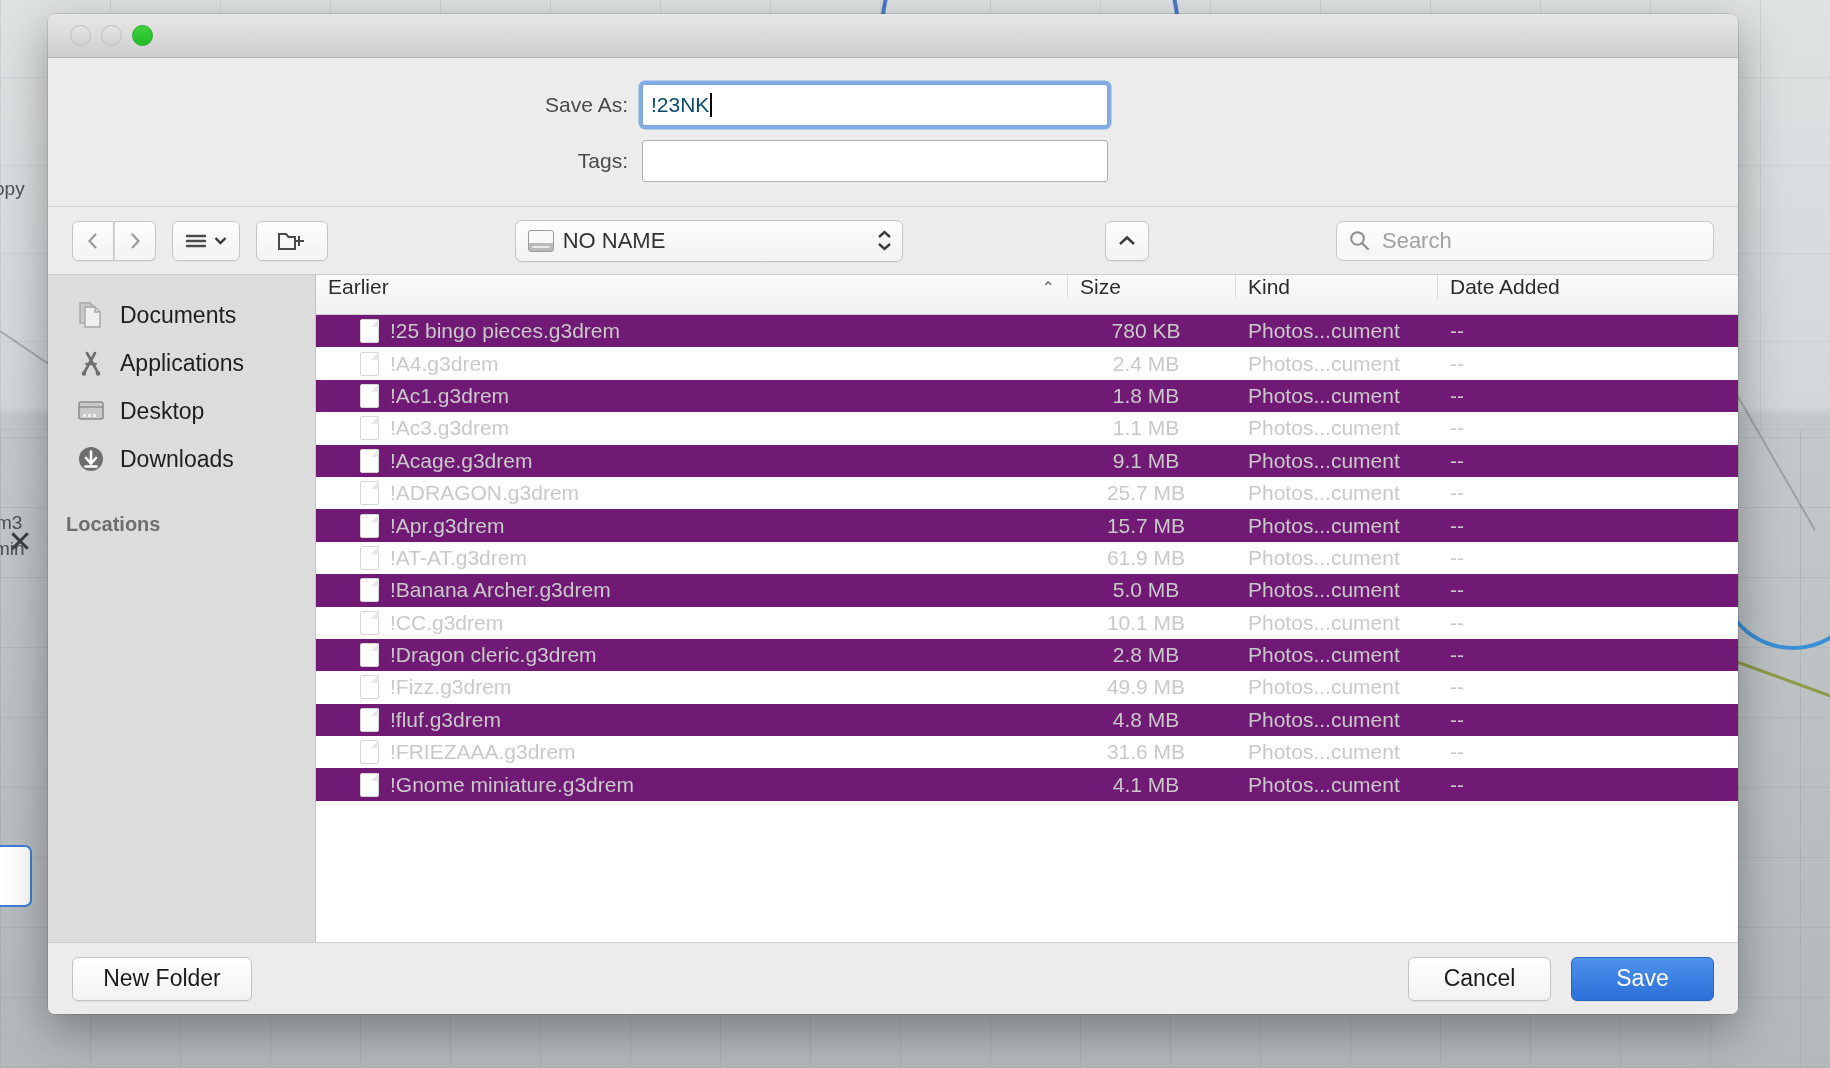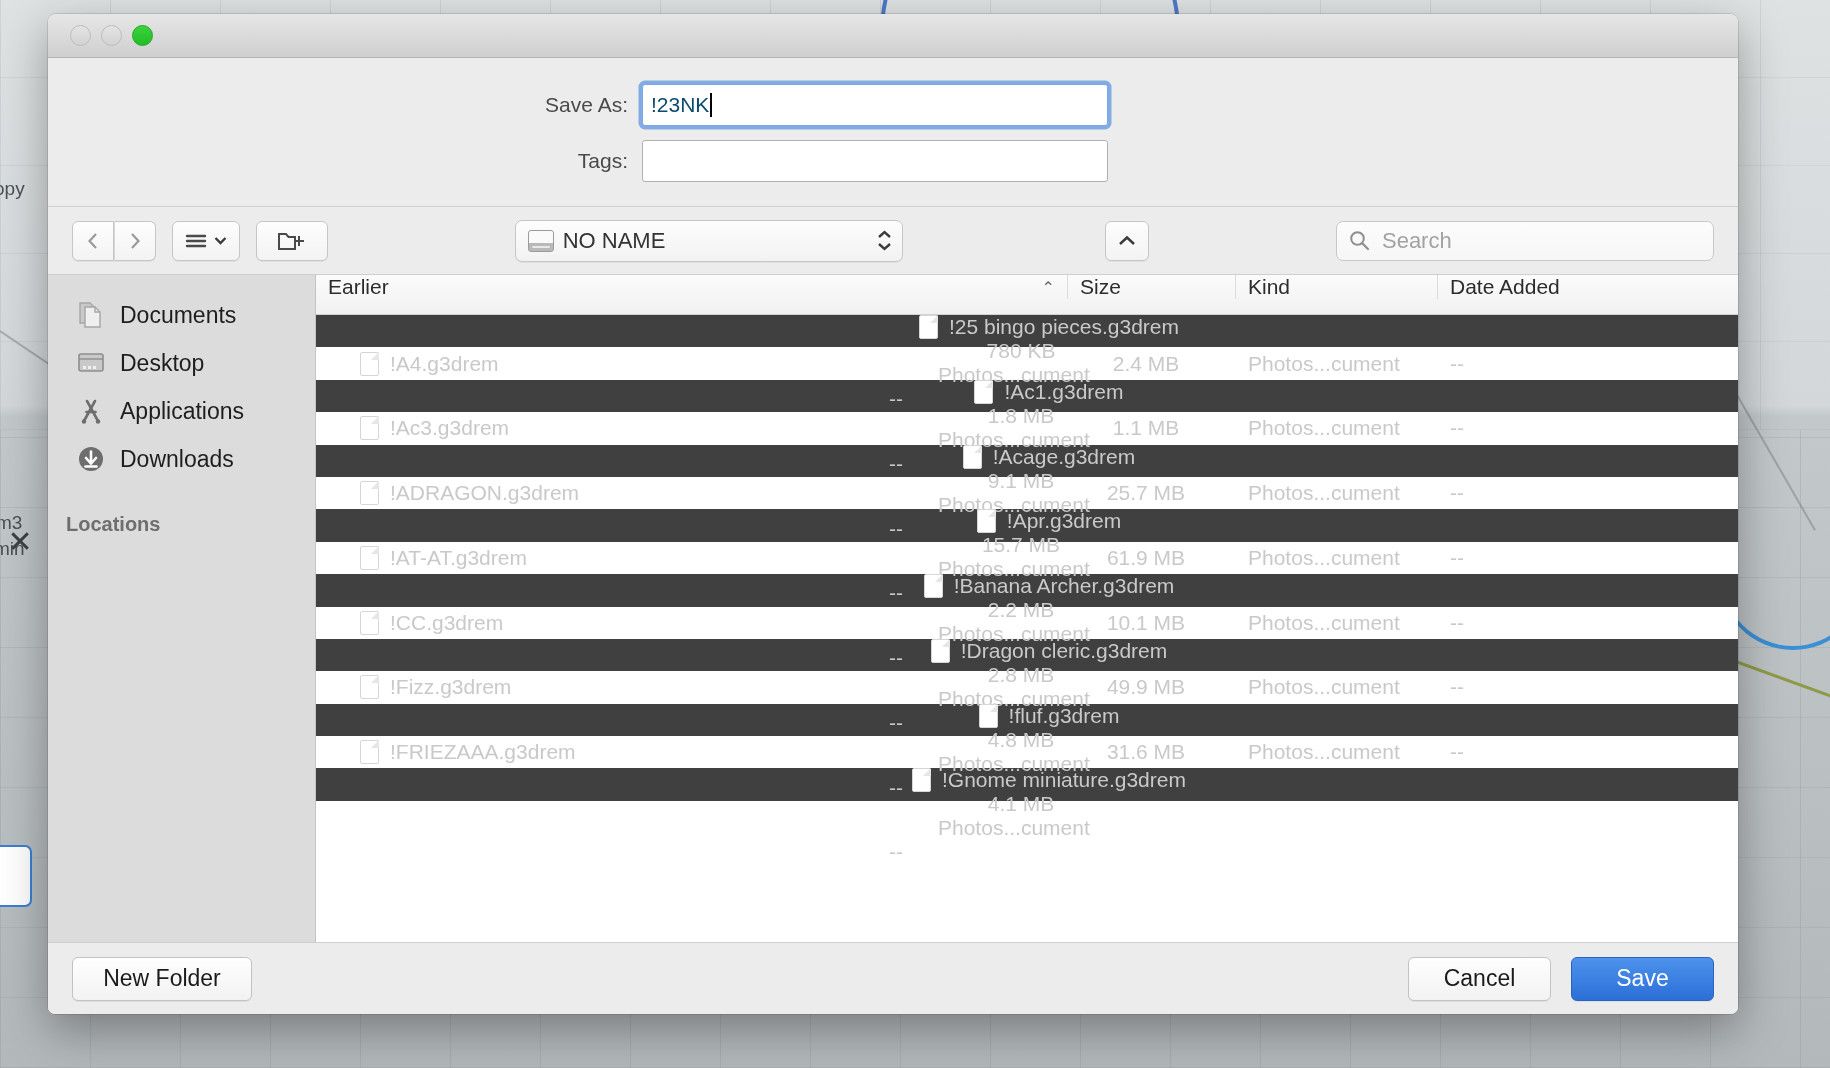--- a/index.html
+++ b/index.html
@@ -206,21 +206,21 @@
   .lh-size { width: 168px; justify-content: flex-start; }
   .lh-kind { width: 202px; }
   .lh-date { width: 300px; border-right: none; }
   .sort-caret { color: #6a6a6a; font-size: 16px; }
 
   .rows { flex: 1; overflow: hidden; }
   .row {
     display: flex; height: 32.4px; align-items: center;
     font-size: 21px; color: #c9c9c9;
   }
-  .row.alt { background: #404040; flex-direction: column; }
+  .row.alt { background: #701a75; }
   .r-name { flex: 1; min-width: 0; display: flex; align-items: center; gap: 11px; padding-left: 44px; }
   .r-size { width: 168px; text-align: center; padding-right: 12px; }
   .r-kind { width: 202px; padding-left: 12px; }
   .r-date { width: 300px; padding-left: 12px; }
   .doc-ico {
     width: 19px; height: 24px; flex: none; background: #fff;
     border: 1.4px solid #d6d6d6; border-radius: 2px; position: relative;
   }
   .doc-ico::after {
     content: ""; position: absolute; right: -1px; top: -1px;
@@ -363,55 +363,55 @@
 
       <div class="side-item">
         <span class="side-ico">
           <svg width="30" height="30" viewBox="0 0 30 30">
             <path d="M4 3 h10 l5 5 v15 h-15 z" fill="#c9c9c9" stroke="#a6a6a6" stroke-width="1.4"></path>
             <path d="M9 7 h10 l5 5 v15 h-15 z" fill="#efefef" stroke="#a6a6a6" stroke-width="1.4"></path>
             <path d="M19 7 v5 h5" fill="none" stroke="#a6a6a6" stroke-width="1.4"></path>
           </svg>
         </span>
         <span>Documents</span>
+      </div>
+
+      <div class="side-item">
+        <span class="side-ico">
+          <svg width="30" height="30" viewBox="0 0 30 30">
+            <g stroke="#6e6e6e" stroke-width="2.6" stroke-linecap="round" fill="none">
+              <line x1="11" y1="5" x2="22" y2="25"></line>
+              <line x1="19" y1="5" x2="8" y2="25"></line>
+              <line x1="10.5" y1="16" x2="19.5" y2="16"></line>
+            </g>
+            <circle cx="22" cy="25.5" r="2.2" fill="#6e6e6e"></circle>
+            <circle cx="8" cy="25.5" r="2.2" fill="#6e6e6e"></circle>
+          </svg>
+        </span>
+        <span>Applications</span>
       </div>
 
       <div class="side-item">
         <span class="side-ico">
           <svg width="30" height="30" viewBox="0 0 30 30">
             <rect x="3" y="6" width="24" height="17" rx="2" fill="#c9c9c9" stroke="#8e8e8e" stroke-width="1.6"></rect>
             <line x1="3" y1="11" x2="27" y2="11" stroke="#8e8e8e" stroke-width="1.4"></line>
             <g fill="#f0f0f0">
               <rect x="7" y="18" width="3" height="3"></rect>
                 <rect x="12" y="18" width="3" height="3"></rect>
               <rect x="17" y="18" width="3" height="3"></rect>
             </g>
           </svg>
         </span>
         <span>Desktop</span>
       </div>
 
       <div class="side-item">
         <span class="side-ico">
           <svg width="30" height="30" viewBox="0 0 30 30">
-            <g stroke="#6e6e6e" stroke-width="2.6" stroke-linecap="round" fill="none">
-              <line x1="11" y1="5" x2="22" y2="25"></line>
-              <line x1="19" y1="5" x2="8" y2="25"></line>
-              <line x1="10.5" y1="16" x2="19.5" y2="16"></line>
-            </g>
-            <circle cx="22" cy="25.5" r="2.2" fill="#6e6e6e"></circle>
-            <circle cx="8" cy="25.5" r="2.2" fill="#6e6e6e"></circle>
-          </svg>
-        </span>
-        <span>Applications</span>
-      </div>
-
-      <div class="side-item">
-        <span class="side-ico">
-          <svg width="30" height="30" viewBox="0 0 30 30">
             <circle cx="15" cy="15" r="12" fill="#6e6e6e"></circle>
             <g stroke="#fff" stroke-width="2.6" stroke-linecap="round" fill="none">
               <line x1="15" y1="7.5" x2="15" y2="18"></line>
               <polyline points="10,14 15,19.5 20,14"></polyline>
               <line x1="9.5" y1="22.5" x2="20.5" y2="22.5"></line>
             </g>
           </svg>
         </span>
         <span>Downloads</span>
       </div>
@@ -500,21 +500,21 @@
             </div>
             <div class="r-size">61.9 MB</div>
             <div class="r-kind">Photos...cument</div>
             <div class="r-date">--</div>
           </div>
           <div class="row alt">
             <div class="r-name">
               <span class="doc-ico"></span>
               <span>!Banana Archer.g3drem</span>
             </div>
-            <div class="r-size">2.2 MB</div>
+            <div class="r-size">5.0 MB</div>
             <div class="r-kind">Photos...cument</div>
             <div class="r-date">--</div>
           </div>
           <div class="row">
             <div class="r-name">
               <span class="doc-ico"></span>
               <span>!CC.g3drem</span>
             </div>
             <div class="r-size">10.1 MB</div>
             <div class="r-kind">Photos...cument</div>

